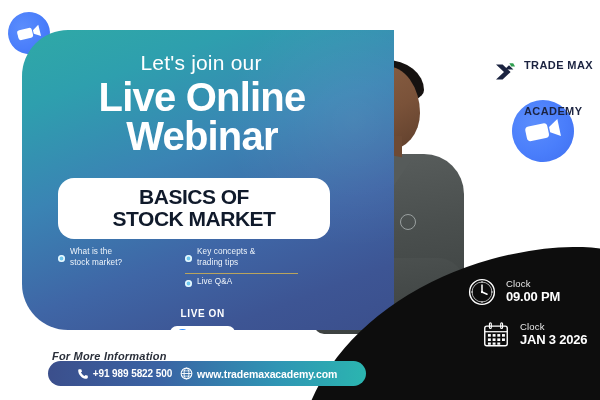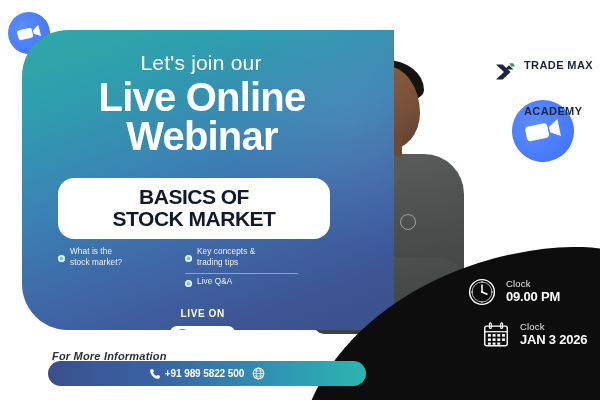--- a/index.html
+++ b/index.html
@@ -505,16 +505,17 @@
       <span class="contact-txt">+91 989 5822 500</span>
     </span>
     <span class="contact-item">
       <svg width="13" height="13" viewBox="0 0 16 16">
         <circle cx="8" cy="8" r="6.6" fill="none" stroke="#ffffff" stroke-width="1.3"></circle>
         <ellipse cx="8" cy="8" rx="3" ry="6.6" fill="none" stroke="#ffffff" stroke-width="1.1"></ellipse>
         <line x1="1.6" y1="8" x2="14.4" y2="8" stroke="#ffffff" stroke-width="1.1"></line>
         <line x1="2.6" y1="4.8" x2="13.4" y2="4.8" stroke="#ffffff" stroke-width="0.9"></line>
         <line x1="2.6" y1="11.2" x2="13.4" y2="11.2" stroke="#ffffff" stroke-width="0.9"></line>
       </svg>
+      <span class="contact-txt site">www.trademaxacademy.com</span>
     </span>
   </div>
 
 </div>
 
 </body></html>

